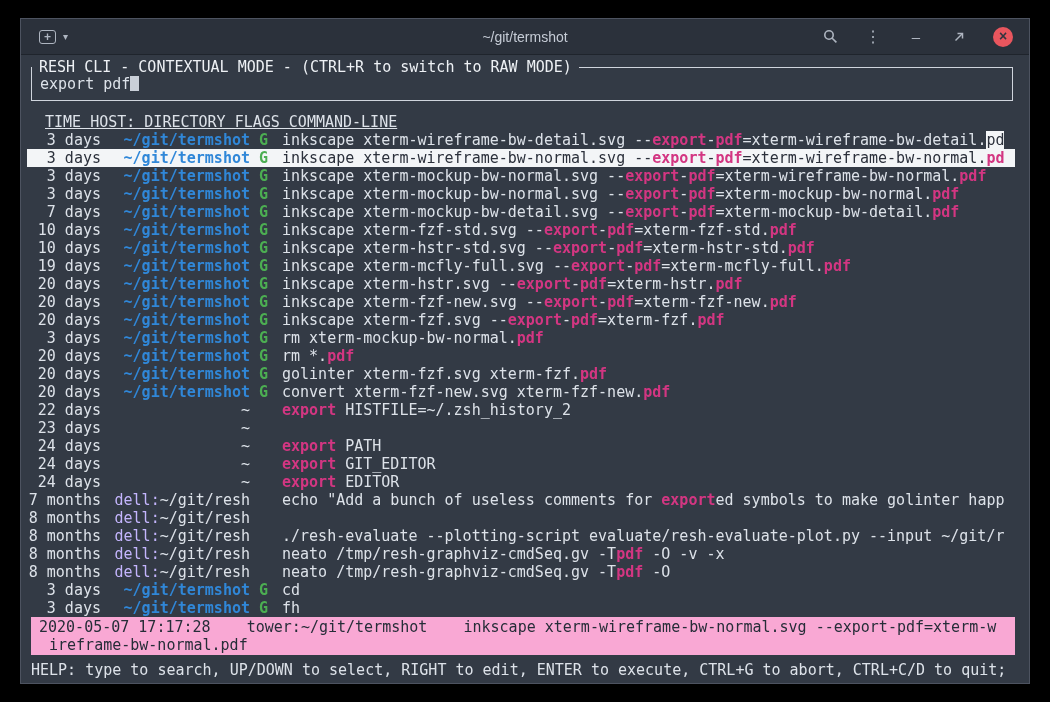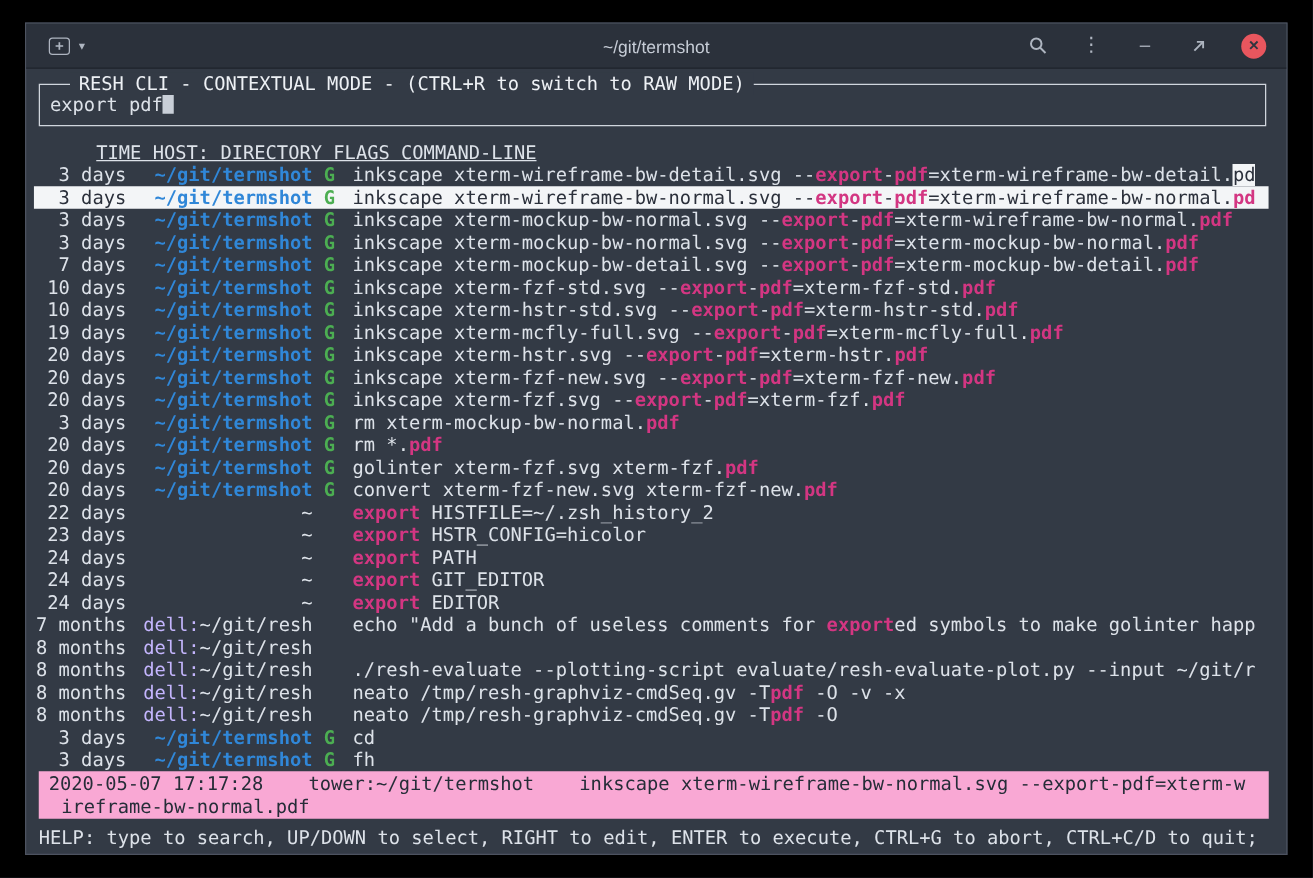--- a/index.html
+++ b/index.html
@@ -30,27 +30,27 @@
                display:inline-flex; align-items:center; justify-content:center; }
   .close-btn span { color:#30353f; font-size:14px; line-height:1; font-weight:bold;
                     position:relative; top:-1px; }
 
   
   .terminal { position:relative; height:628px; padding:0 14px 0 6px;
               font-size:15px; line-height:18px; color:#dde2e9; overflow:hidden; }
 
   .searchbox { position:relative; margin:12px 2px 0 4px; border:1px solid #d0d5dd;
                padding:7px 8px 5px 8px; height:34px; }
-  .legend { position:absolute; top:-10px; left:24px; background:#333a45;
+  .legend { position:absolute; top:-10px; left:0; background:#333a45;
             padding:0 7px; color:#eef1f5; white-space:pre; }
   .query { white-space:pre; }
   .cursor { display:inline-block; width:9px; height:15px; background:#c9cfd8;
             vertical-align:-2px; }
 
-  .table-header { margin:12px 0 0 50px; width:fit-content; white-space:pre;
+  .table-header { margin:12px 0 0 18px; width:fit-content; white-space:pre;
                   text-decoration:underline; height:18px; }
 
   .rows { height:486px; overflow:hidden; }
   .row { display:flex; height:18px; line-height:18px; white-space:pre; overflow:hidden; }
   .col-time  { flex:none; width:74px; text-align:right; }
   .col-path  { flex:none; width:140px; margin-left:9px; text-align:right; overflow:hidden; }
   .col-flags { flex:none; width:14px; margin-left:9px; color:#4cae52; font-weight:bold; }
   .col-cmd   { flex:1; margin-left:9px; overflow:hidden; }
 
   .path-blue  { color:#3087d8; font-weight:bold; }
@@ -126,21 +126,21 @@
         <div class="row"><span class="col-time">10 days</span><span class="col-path"><span class="path-blue">~/git/termshot</span></span><span class="col-flags">G</span><span class="col-cmd"><span class="seg-p">inkscape xterm-hstr-std.svg --</span><span class="seg-m">export</span><span class="seg-p">-</span><span class="seg-m">pdf</span><span class="seg-p">=xterm-hstr-std.</span><span class="seg-m">pdf</span></span></div>
         <div class="row"><span class="col-time">19 days</span><span class="col-path"><span class="path-blue">~/git/termshot</span></span><span class="col-flags">G</span><span class="col-cmd"><span class="seg-p">inkscape xterm-mcfly-full.svg --</span><span class="seg-m">export</span><span class="seg-p">-</span><span class="seg-m">pdf</span><span class="seg-p">=xterm-mcfly-full.</span><span class="seg-m">pdf</span></span></div>
         <div class="row"><span class="col-time">20 days</span><span class="col-path"><span class="path-blue">~/git/termshot</span></span><span class="col-flags">G</span><span class="col-cmd"><span class="seg-p">inkscape xterm-hstr.svg --</span><span class="seg-m">export</span><span class="seg-p">-</span><span class="seg-m">pdf</span><span class="seg-p">=xterm-hstr.</span><span class="seg-m">pdf</span></span></div>
         <div class="row"><span class="col-time">20 days</span><span class="col-path"><span class="path-blue">~/git/termshot</span></span><span class="col-flags">G</span><span class="col-cmd"><span class="seg-p">inkscape xterm-fzf-new.svg --</span><span class="seg-m">export</span><span class="seg-p">-</span><span class="seg-m">pdf</span><span class="seg-p">=xterm-fzf-new.</span><span class="seg-m">pdf</span></span></div>
         <div class="row"><span class="col-time">20 days</span><span class="col-path"><span class="path-blue">~/git/termshot</span></span><span class="col-flags">G</span><span class="col-cmd"><span class="seg-p">inkscape xterm-fzf.svg --</span><span class="seg-m">export</span><span class="seg-p">-</span><span class="seg-m">pdf</span><span class="seg-p">=xterm-fzf.</span><span class="seg-m">pdf</span></span></div>
         <div class="row"><span class="col-time">3 days</span><span class="col-path"><span class="path-blue">~/git/termshot</span></span><span class="col-flags">G</span><span class="col-cmd"><span class="seg-p">rm xterm-mockup-bw-normal.</span><span class="seg-m">pdf</span></span></div>
         <div class="row"><span class="col-time">20 days</span><span class="col-path"><span class="path-blue">~/git/termshot</span></span><span class="col-flags">G</span><span class="col-cmd"><span class="seg-p">rm *.</span><span class="seg-m">pdf</span></span></div>
         <div class="row"><span class="col-time">20 days</span><span class="col-path"><span class="path-blue">~/git/termshot</span></span><span class="col-flags">G</span><span class="col-cmd"><span class="seg-p">golinter xterm-fzf.svg xterm-fzf.</span><span class="seg-m">pdf</span></span></div>
         <div class="row"><span class="col-time">20 days</span><span class="col-path"><span class="path-blue">~/git/termshot</span></span><span class="col-flags">G</span><span class="col-cmd"><span class="seg-p">convert xterm-fzf-new.svg xterm-fzf-new.</span><span class="seg-m">pdf</span></span></div>
         <div class="row"><span class="col-time">22 days</span><span class="col-path"><span class="path-plain">~</span></span><span class="col-flags"></span><span class="col-cmd"><span class="seg-m">export</span><span class="seg-p"> HISTFILE=~/.zsh_history_2</span></span></div>
-        <div class="row"><span class="col-time">23 days</span><span class="col-path"><span class="path-plain">~</span></span><span class="col-flags"></span><span class="col-cmd"><span class="seg-m">export</span><span class="seg-p"> HSTR_CONFIG=hicolor</span></span></div>
+        <div class="row"><span class="col-time">23 days</span><span class="col-path"><span class="path-plain">~</span></span><span class="col-flags"></span></div>
         <div class="row"><span class="col-time">24 days</span><span class="col-path"><span class="path-plain">~</span></span><span class="col-flags"></span><span class="col-cmd"><span class="seg-m">export</span><span class="seg-p"> PATH</span></span></div>
         <div class="row"><span class="col-time">24 days</span><span class="col-path"><span class="path-plain">~</span></span><span class="col-flags"></span><span class="col-cmd"><span class="seg-m">export</span><span class="seg-p"> GIT_EDITOR</span></span></div>
         <div class="row"><span class="col-time">24 days</span><span class="col-path"><span class="path-plain">~</span></span><span class="col-flags"></span><span class="col-cmd"><span class="seg-m">export</span><span class="seg-p"> EDITOR</span></span></div>
         <div class="row"><span class="col-time">7 months</span><span class="col-path"><span class="host">dell:</span><span class="path-plain">~/git/resh</span></span><span class="col-flags"></span><span class="col-cmd"><span class="seg-p">echo "Add a bunch of useless comments for </span><span class="seg-m">export</span><span class="seg-p">ed symbols to make golinter happ</span></span></div>
         <div class="row"><span class="col-time">8 months</span><span class="col-path"><span class="host">dell:</span><span class="path-plain">~/git/resh</span></span><span class="col-flags"></span></div>
         <div class="row"><span class="col-time">8 months</span><span class="col-path"><span class="host">dell:</span><span class="path-plain">~/git/resh</span></span><span class="col-flags"></span><span class="col-cmd"><span class="seg-p">./resh-evaluate --plotting-script evaluate/resh-evaluate-plot.py --input ~/git/r</span></span></div>
         <div class="row"><span class="col-time">8 months</span><span class="col-path"><span class="host">dell:</span><span class="path-plain">~/git/resh</span></span><span class="col-flags"></span><span class="col-cmd"><span class="seg-p">neato /tmp/resh-graphviz-cmdSeq.gv -T</span><span class="seg-m">pdf</span><span class="seg-p"> -O -v -x</span></span></div>
         <div class="row"><span class="col-time">8 months</span><span class="col-path"><span class="host">dell:</span><span class="path-plain">~/git/resh</span></span><span class="col-flags"></span><span class="col-cmd"><span class="seg-p">neato /tmp/resh-graphviz-cmdSeq.gv -T</span><span class="seg-m">pdf</span><span class="seg-p"> -O</span></span></div>
         <div class="row"><span class="col-time">3 days</span><span class="col-path"><span class="path-blue">~/git/termshot</span></span><span class="col-flags">G</span><span class="col-cmd"><span class="seg-p">cd</span></span></div>
         <div class="row"><span class="col-time">3 days</span><span class="col-path"><span class="path-blue">~/git/termshot</span></span><span class="col-flags">G</span><span class="col-cmd"><span class="seg-p">fh</span></span></div>

